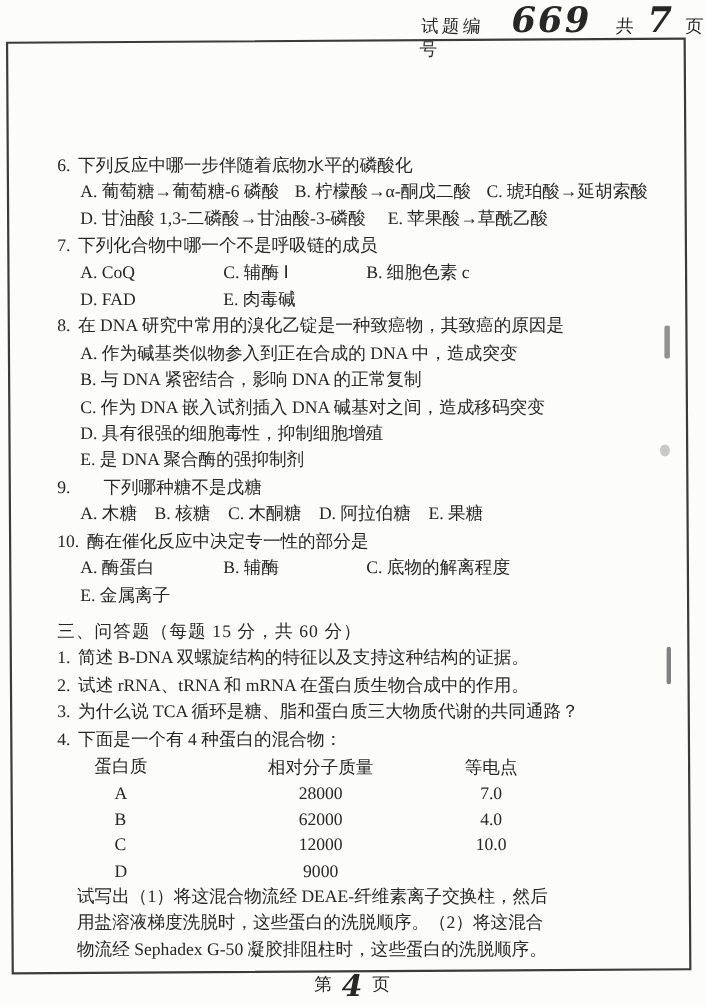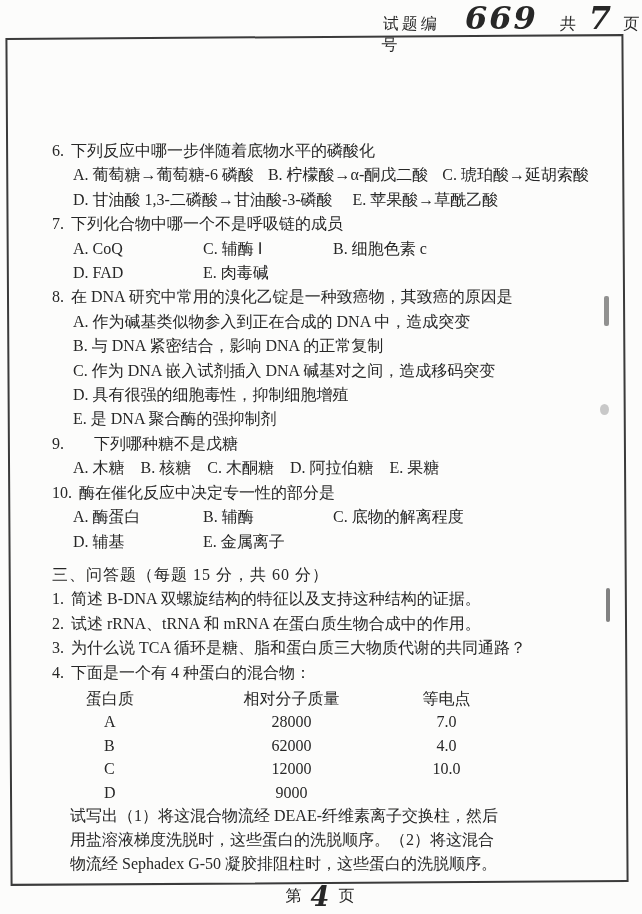--- a/index.html
+++ b/index.html
@@ -37,21 +37,21 @@
   .opts{display:flex;margin-left:21px;white-space:nowrap;}
   .opts .opt{margin-right:14px;}
   .opts.gap20 .opt{margin-right:20px;}
   .opts.gap16 .opt{margin-right:16px;}
   .opts.cols .opt{min-width:130px;margin-right:0;}
   .section-title{margin-top:9px;letter-spacing:1px;}
   .ptable{
     margin-top:2px;margin-left:12px;display:grid;
     grid-template-columns:140px 175px 135px;line-height:23.5px;
   }
-  .ptable .th1{padding-left:22px;}
+  .ptable .th1{padding-left:22px;font-family:Liberation Mono, monospace;}
   .ptable .th2,.ptable .th3,.ptable .td2,.ptable .td3{text-align:center;}
   .ptable .td1{padding-left:40px;}
   .closing{margin-left:18px;line-height:23.8px;}
   .closing div{white-space:nowrap;}
   
   .footer{
     position:absolute;top:883px;left:0;width:642px;text-align:center;
     font-size:16px;letter-spacing:2px;
   }
   .hw-page{
@@ -157,21 +157,20 @@
       <div class="qline">
         <span class="qnum">10.</span>
         <span>酶在催化反应中决定专一性的部分是</span>
       </div>
       <div class="opts cols">
         <span class="opt">A. 酶蛋白</span>
         <span class="opt">B. 辅酶</span>
         <span class="opt">C. 底物的解离程度</span>
       </div>
       <div class="opts cols">
-        <span class="opt">D. 辅基</span>
         <span class="opt">E. 金属离子</span>
       </div>
     </div>
 
     <div class="section-title">三、问答题（每题 15 分，共 60 分）</div>
 
     <div class="qline">
       <span class="qnum">1.</span>
       <span>简述 B-DNA 双螺旋结构的特征以及支持这种结构的证据。</span>
     </div>

